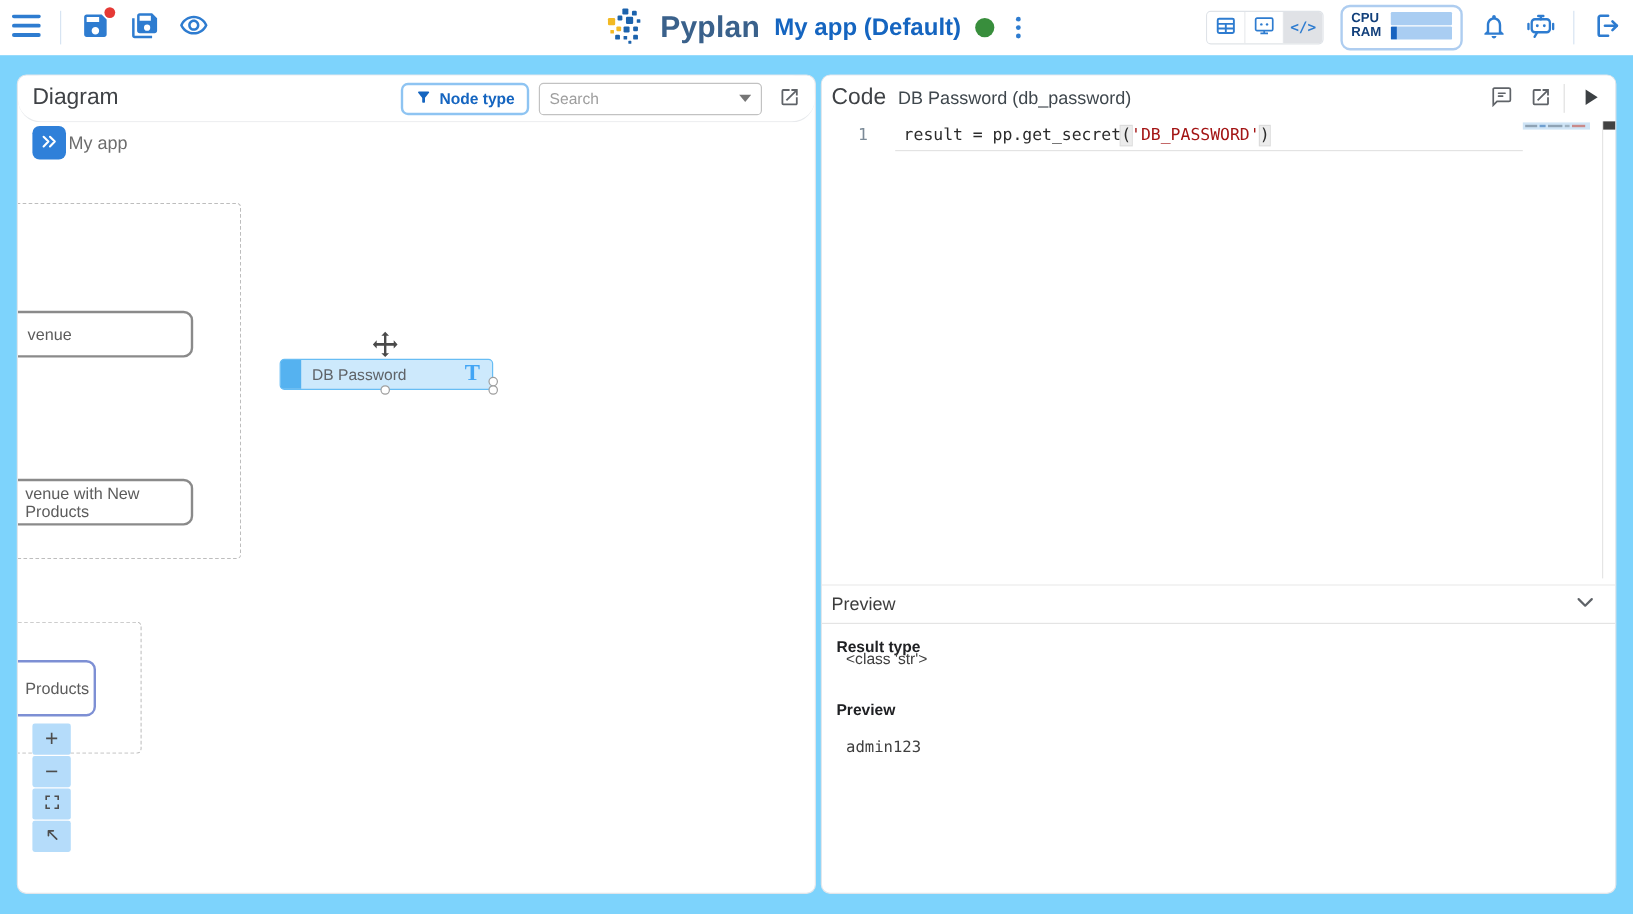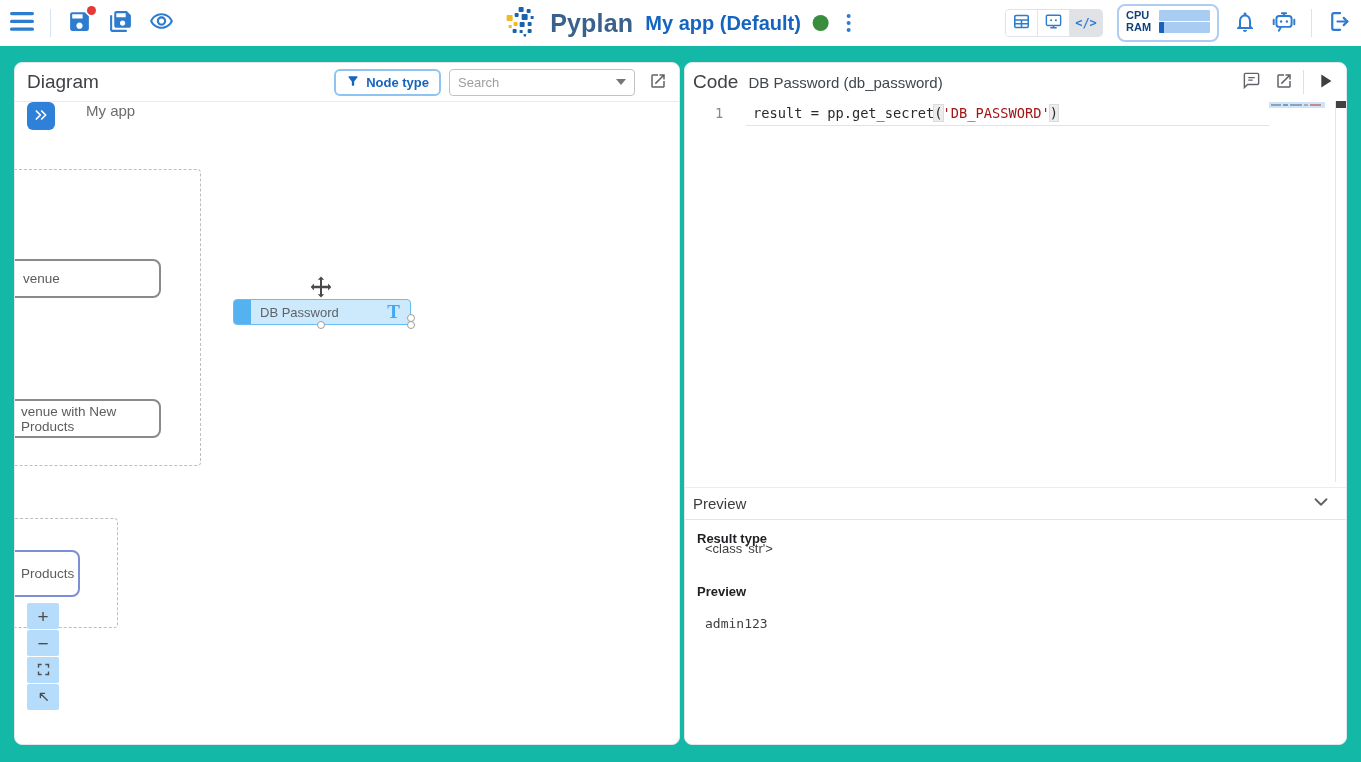--- a/index.html
+++ b/index.html
@@ -1,18 +1,18 @@
 <!DOCTYPE html>
 <html style="--accent-blue: #2e7cd0; --title-blue: #1565c0; --brand-slate: #3a618b; --status-green: #388e3c; --badge-red: #e53935; --node-selected-fill: #cde9fc; --node-selected-border: #67bdf4; --node-selected-stripe: #55b2f0; --products-node-border: #7d8fd4; --code-string-red: #a31515; --zoom-button-bg: #b5dcfa;"><head>
 <meta charset="utf-8">
 <style>
   * { margin:0; padding:0; box-sizing:border-box; }
   html,body { background:#eef2f8; }
   body { font-family:"Liberation Sans", sans-serif; color:#3c4043; }
-  #app { position:relative; width:1361px; height:762px; background:#14b8a6; overflow:hidden; }
+  #app { position:relative; width:1361px; height:762px; background:#7dd3fc; overflow:hidden; }
 
   
   .topbar { position:absolute; left:0; top:0; width:100%; height:46px; background:#fff; }
   .tb-left { position:absolute; left:10px; top:0; height:46px; display:flex; align-items:center; gap:16px; }
   .icon-btn { display:flex; align-items:center; justify-content:center; background:none; border:none; cursor:pointer; color:var(--accent-blue,#2e7cd0); position:relative; }
   .tb-divider { width:1px; height:28px; background:#d7e4f2; }
   .badge-dot { position:absolute; top:-3px; right:-4px; width:9px; height:9px; border-radius:50%; background:var(--badge-red,#e53935); }
   .tb-center { position:absolute; left:50%; top:0; transform:translateX(-50%); height:46px; display:flex; align-items:center; gap:12px; }
   .brand-name { font-size:25px; font-weight:700; color:var(--brand-slate,#3a618b); letter-spacing:.2px; }
   .app-title { font-size:20px; font-weight:700; color:var(--title-blue,#1565c0); }
@@ -30,33 +30,33 @@
   .sys-label { font-size:11px; font-weight:700; color:#12407b; width:28px; }
   .sys-bar { flex:1; height:11px; background:#a9cdf2; border-radius:1px; position:relative; overflow:hidden; }
   .sys-bar .seg { position:absolute; left:0; top:0; bottom:0; width:5px; background:#1663c0; }
 
   
   .card { position:absolute; background:#fff; border:1px solid #e2e6eb; border-radius:8px; overflow:hidden; }
   .diagram-card { left:14px; top:62px; width:666px; height:683px; }
   .code-card { left:684px; top:62px; width:663px; height:683px; }
 
   
-  .panel-header { position:absolute; left:0; top:0; right:0; height:39px; display:flex; align-items:center; padding:4px 12px; border-bottom:1px solid #e8eaed; background:#fff; z-index:3; }
+  .panel-header { position:absolute; left:0; top:0; right:0; height:39px; display:flex; align-items:center; padding:4px 12px; border-bottom:1px solid #e8eaed; background:#fff; z-index:3;border-radius:19px; }
   .panel-title { font-size:19px; color:#3f4246; }
   .ph-spacer { flex:1; }
   .nodetype-btn { display:flex; align-items:center; gap:6px; border:2px solid #8ec4f2; border-radius:6px; background:#fff; color:var(--title-blue,#1565c0); font-weight:700; font-size:13px; padding:3px 10px; cursor:pointer; }
   .search-select { width:186px; height:27px; border:1px solid #c2c2c2; border-radius:4px; display:flex; align-items:center; padding:0 8px; margin-left:8px; background:#fff; }
   .search-select input { border:none; outline:none; flex:1; font-size:13px; font-family:"Liberation Sans",sans-serif; color:#3c4043; min-width:0; }
   .search-select input::placeholder { color:#9e9e9e; }
   .caret-down { width:0; height:0; border-left:5px solid transparent; border-right:5px solid transparent; border-top:6px solid #757575; margin-left:6px; }
   .gray-icon { color:#5f6368; }
   .ml14 { margin-left:14px; }
 
   
-  .breadcrumb { position:absolute; left:0; top:39px; right:0; height:34px; display:flex; padding:0 12px; gap:31px; z-index:2; }
+  .breadcrumb { position:absolute; left:0; top:39px; right:0; height:34px; display:flex; align-items:center; padding:0 12px; gap:2px; z-index:2; }
   .bc-btn { width:28px; height:28px; border-radius:6px; background:#2f80d9; border:none; display:flex; align-items:center; justify-content:center; cursor:pointer; }
   .bc-label { font-size:15px; color:#6d6d6d; }
 
   
   .canvas { position:absolute; inset:0; overflow:hidden; z-index:1; }
   .dashed-box { position:absolute; border:1px dashed #bdbdbd; border-radius:4px; }
   .dnode { position:absolute; background:#fff; border:2px solid #8a8a8a; border-radius:8px; display:flex; align-items:center; font-size:13.5px; color:#5c5c5c; }
   .dnode.products { border-color:var(--products-node-border,#7d8fd4); }
   .sel-node { position:absolute; left:218px; top:236px; width:178px; height:26px; background:var(--node-selected-fill,#cde9fc); border:1.5px solid var(--node-selected-border,#67bdf4); border-radius:4px; }
   .sel-stripe { position:absolute; left:0; top:0; bottom:0; width:17px; background:var(--node-selected-stripe,#55b2f0); border-radius:2px 0 0 2px; }

